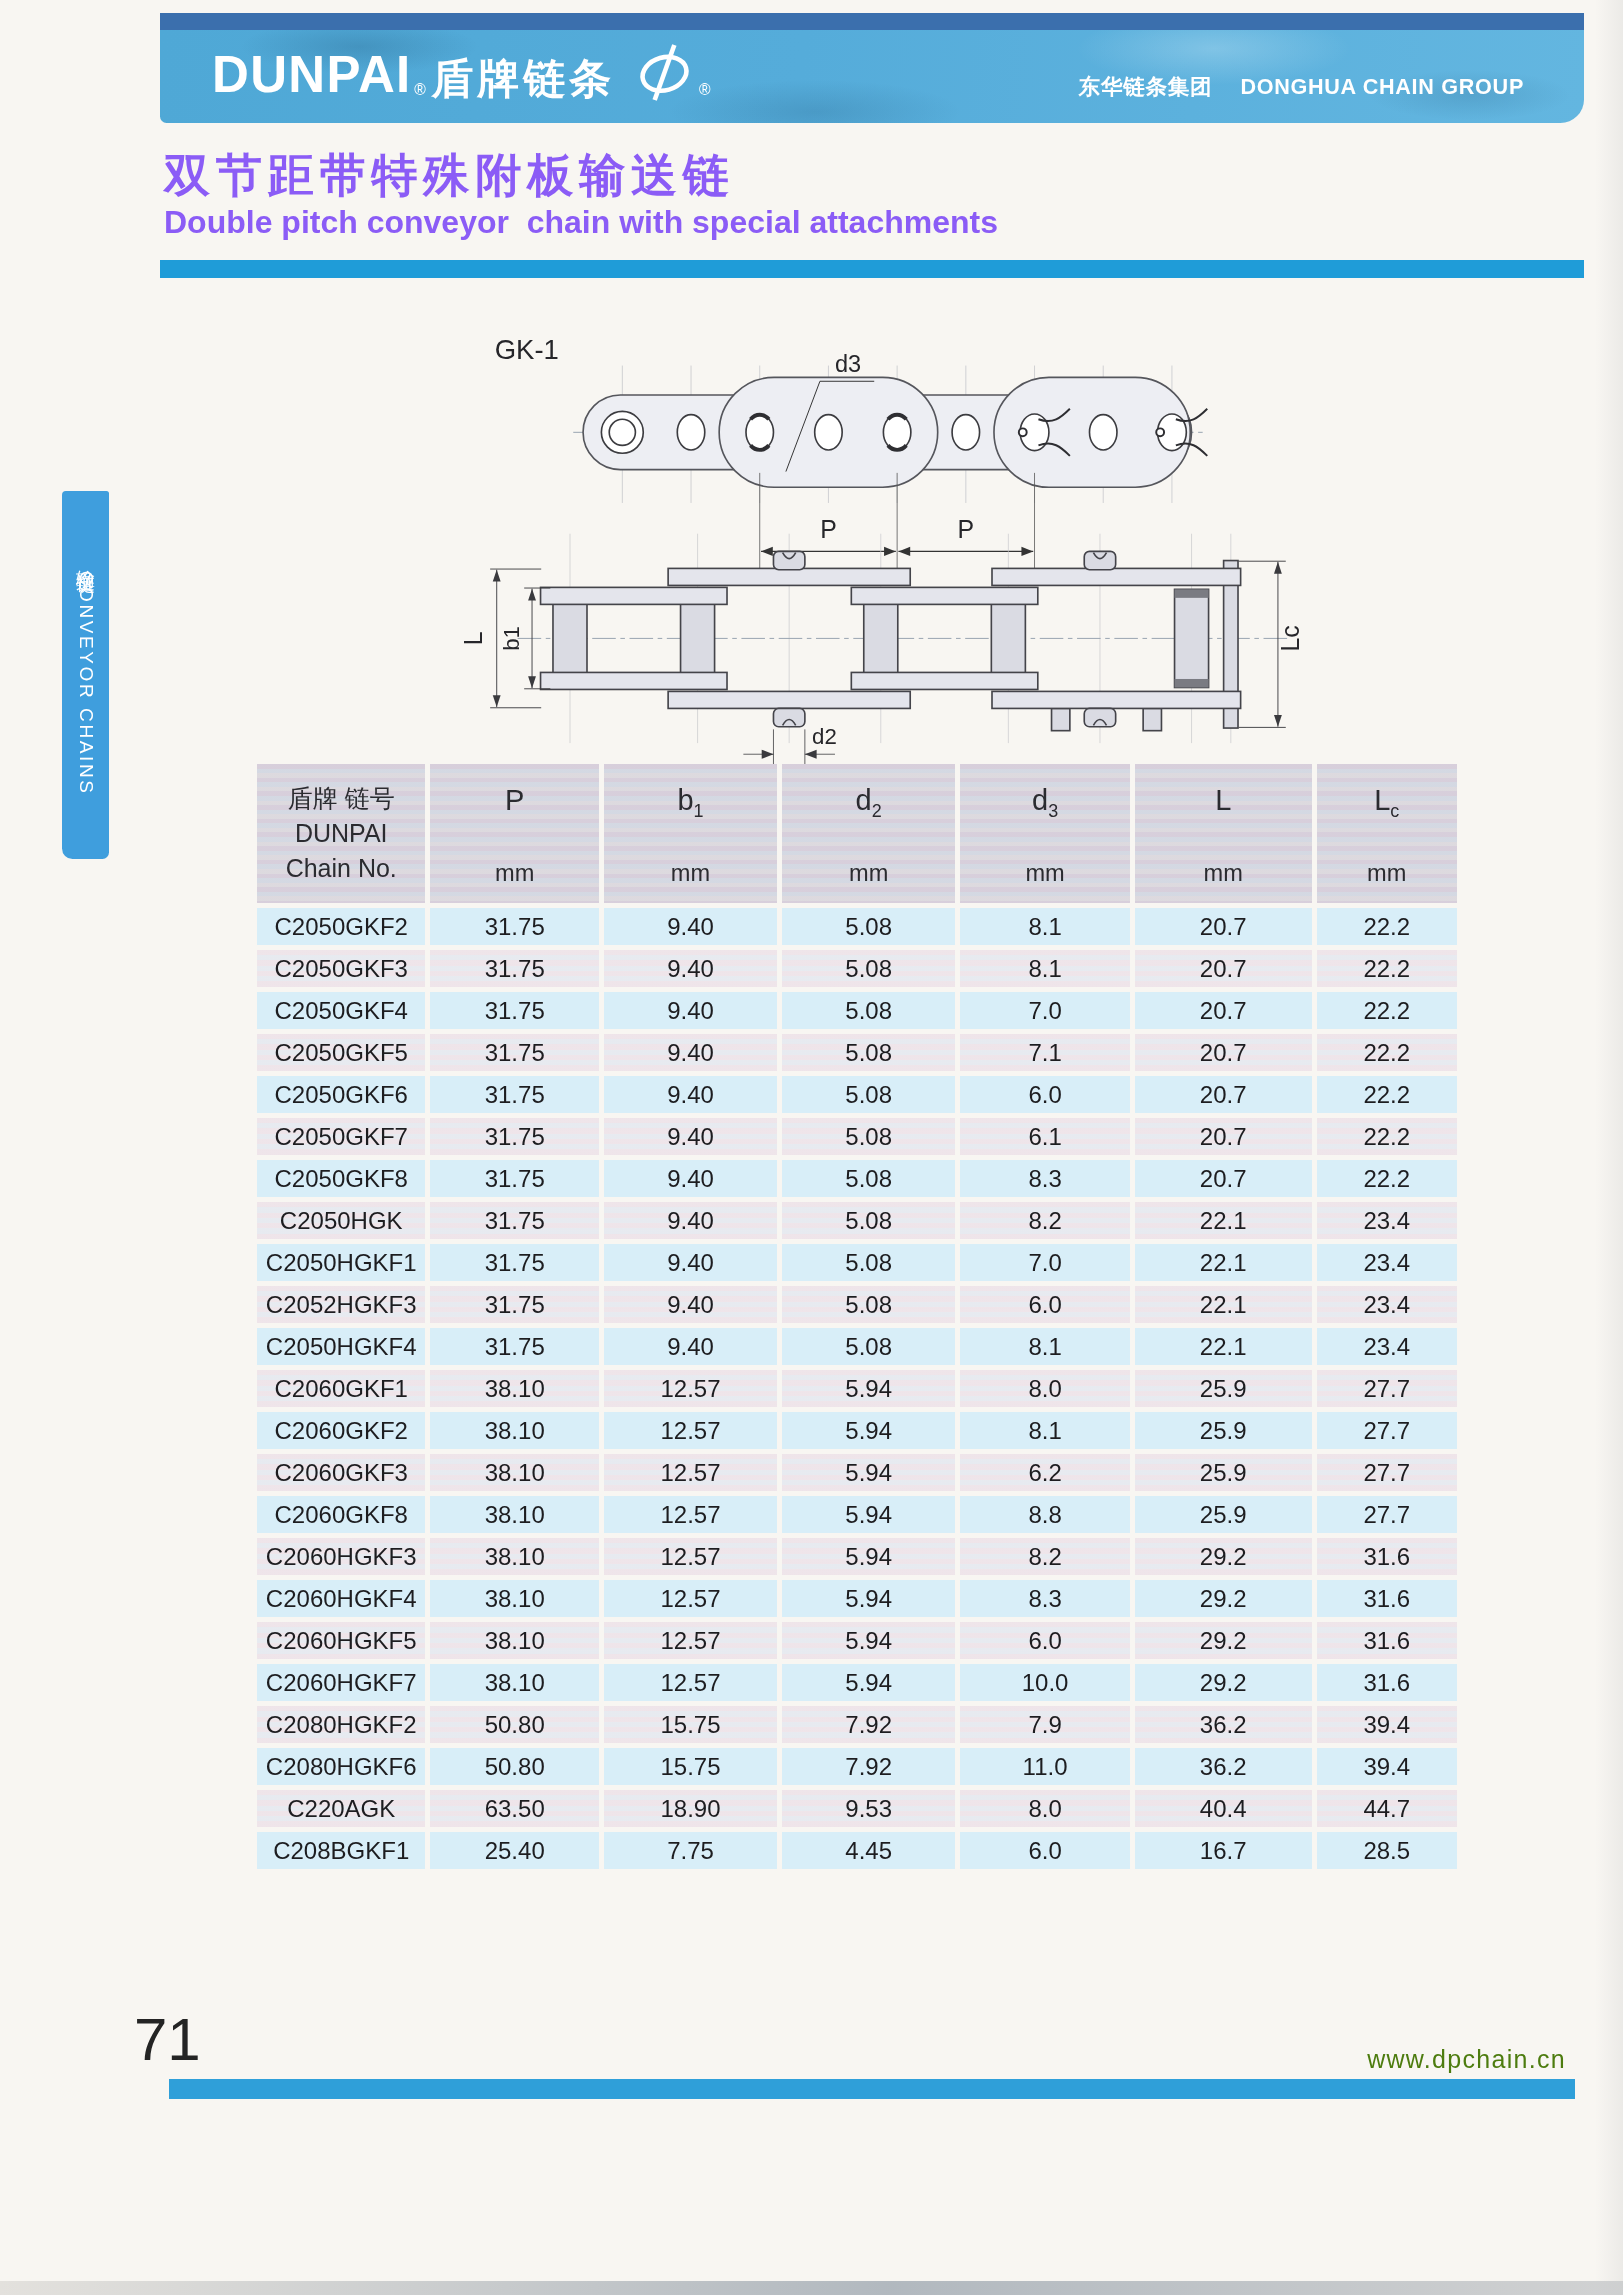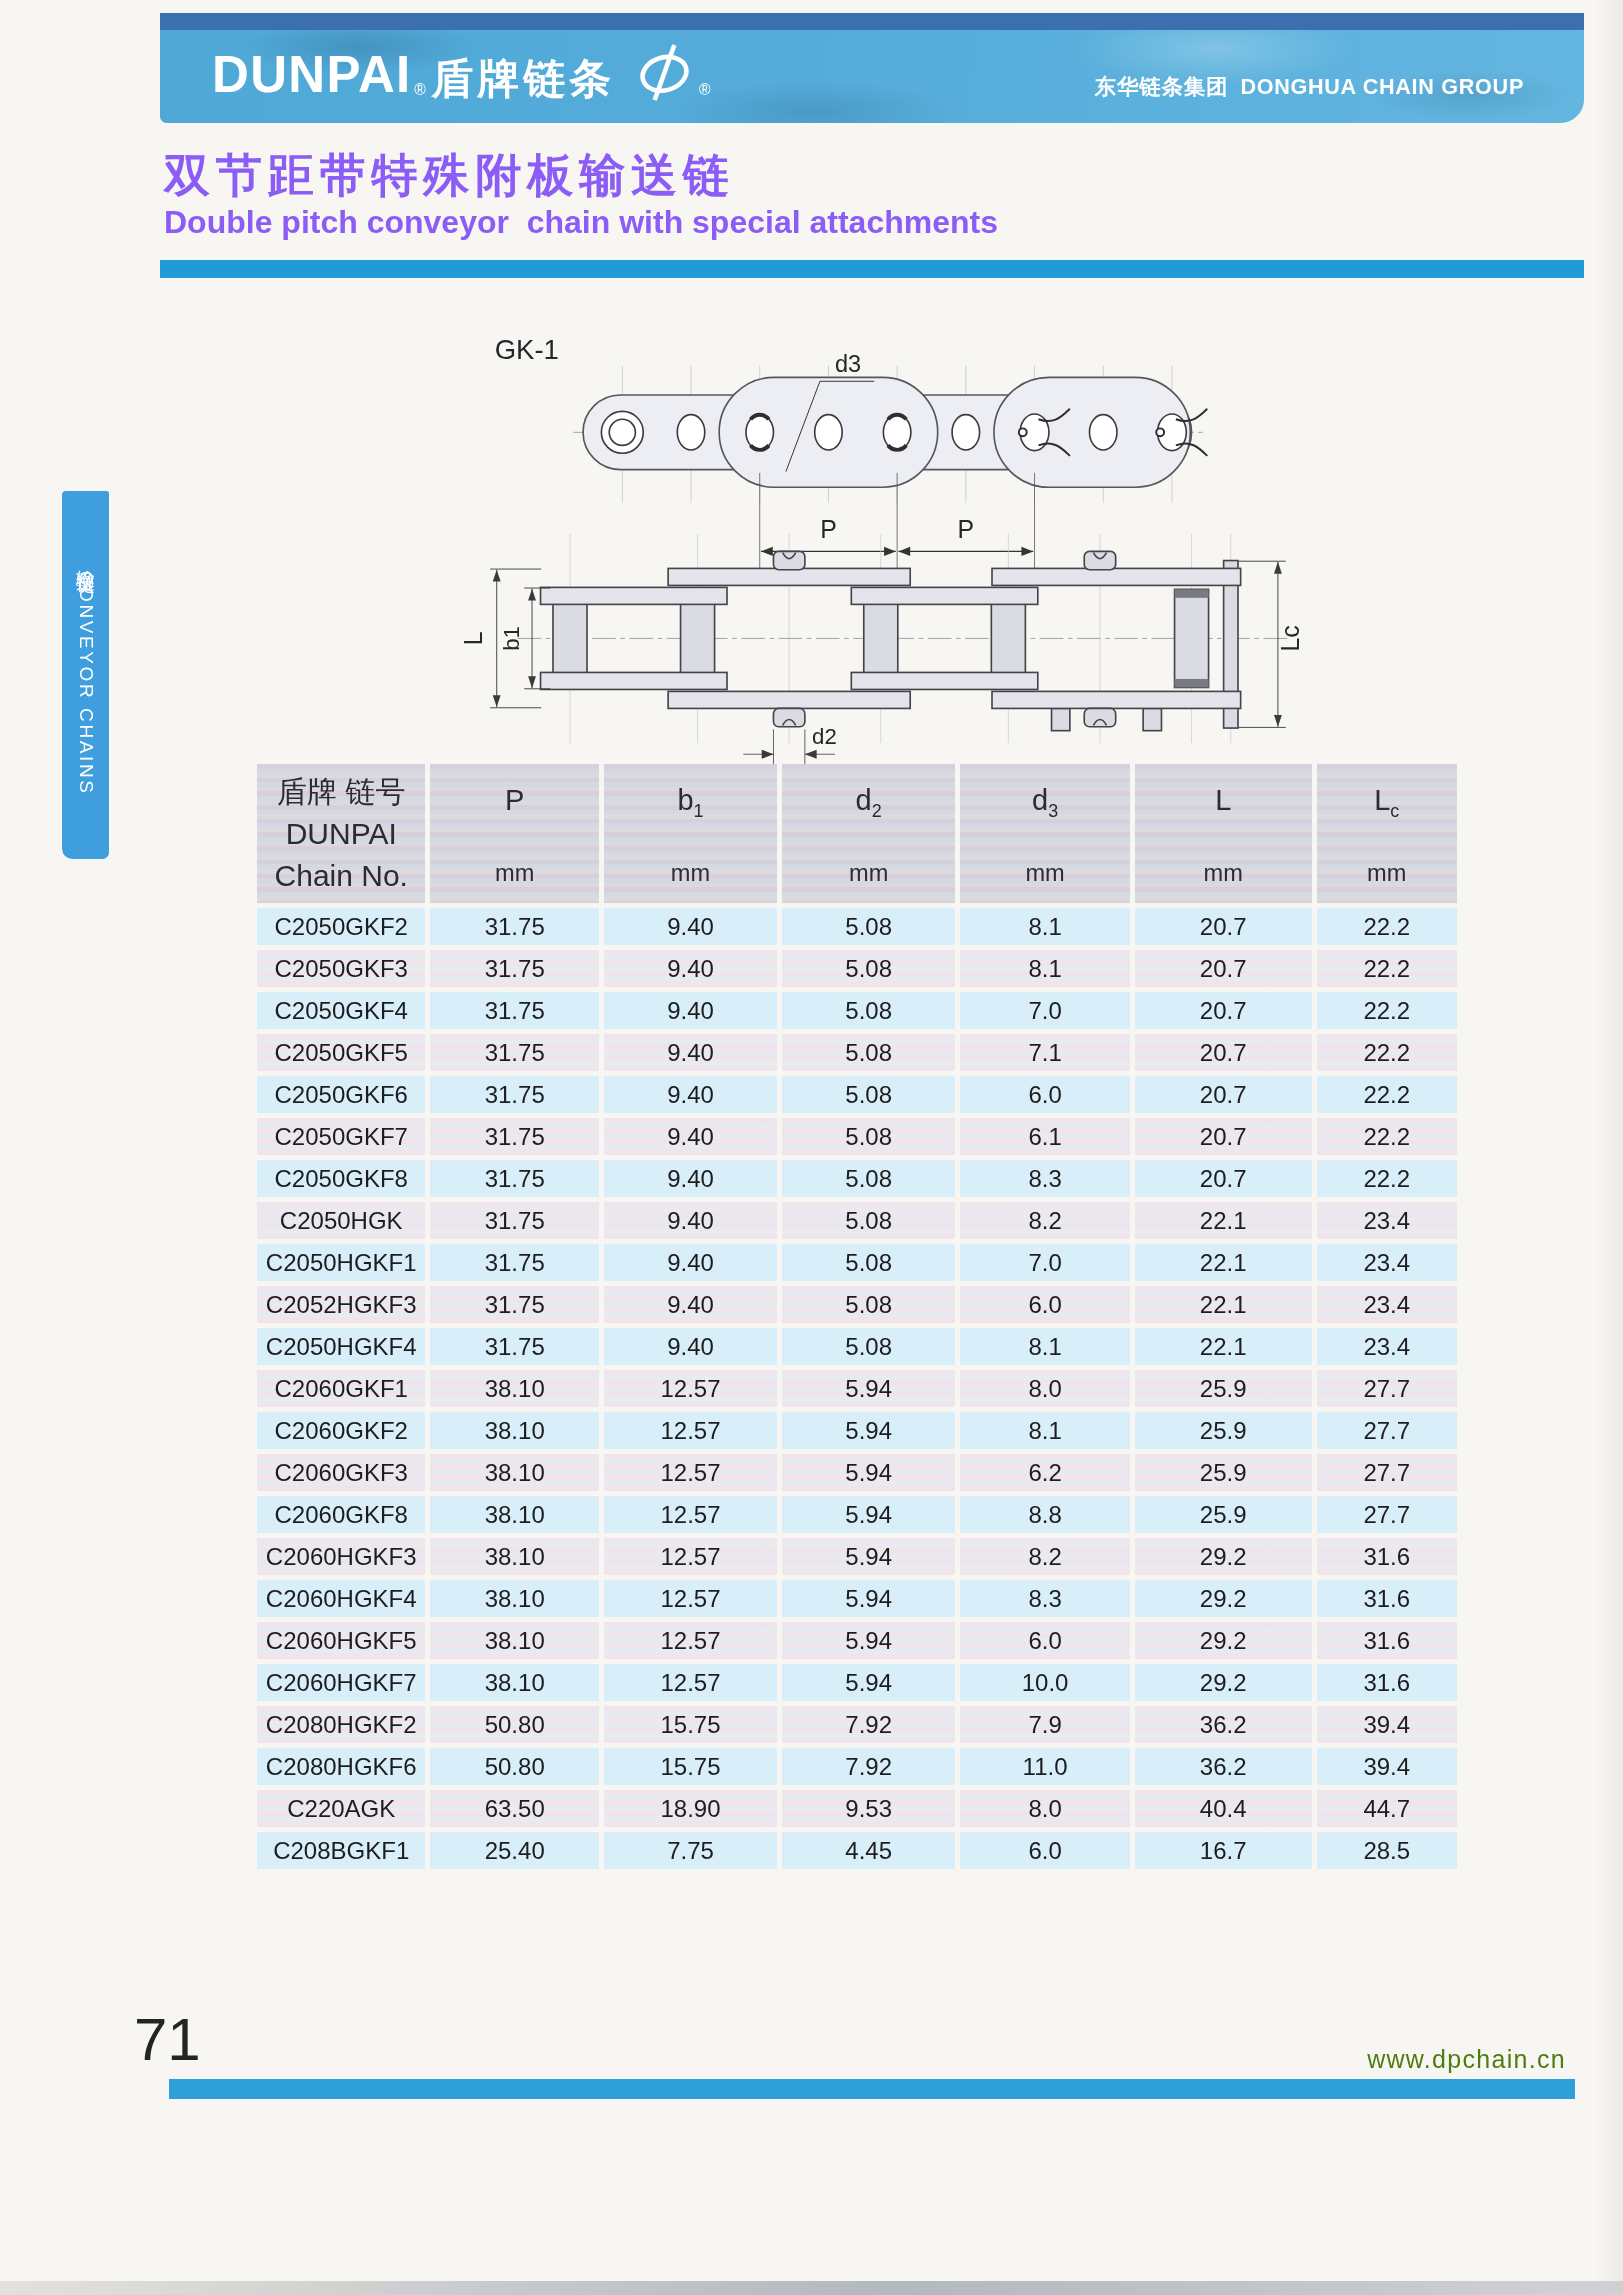--- a/index.html
+++ b/index.html
@@ -20,21 +20,21 @@
       radial-gradient(144px 36px at 92% 70%, rgba(15,60,95,.14), transparent 70%),
       linear-gradient(95deg,#4fa8d6,#55acda 45%,#63b6e0);
     border-radius:0 0 23.6px 6.5px;
   }
   .brand-block{position:absolute;left:52px;top:10.5px;display:flex;align-items:flex-end;}
   .brand-en{font-size:51px;font-weight:bold;color:#fff;letter-spacing:1.3px;line-height:1;}
   .reg-mark{font-size:15.7px;color:#fff;line-height:1;margin:0 3.9px 2.6px 2.6px;}
   .brand-cn{font-size:42px;font-weight:bold;color:#fff;letter-spacing:3.9px;line-height:1;margin-left:2px;}
   .logo-mark{margin-left:18.3px;margin-bottom:-5.2px;}
   .group-block{position:absolute;right:60px;top:42px;font-size:21.6px;font-weight:bold;color:#fff;letter-spacing:0.7px;}
-  .group-block .cn{margin-right:12px;}
+  .group-block .cn{margin-right:28px;}
   
   .title-cn{position:absolute;left:164px;top:145px;font-size:46px;font-weight:bold;color:#8b5cf6;letter-spacing:5.9px;}
   .title-en{position:absolute;left:164px;top:204px;font-size:32px;font-weight:bold;color:#8b5cf6;white-space:pre;letter-spacing:0px;}
   .title-bar{position:absolute;left:160px;top:260px;width:1424px;height:17.7px;background:#1f9cd8;}
   
   .side-tab{
     position:absolute;left:62px;top:491px;width:47px;height:368px;background:#3f9edd;
     border-radius:3.9px 2.6px 6.5px 10.5px;display:flex;align-items:center;justify-content:center;
   }
   .side-tab span{
@@ -49,21 +49,21 @@
     border-collapse:separate;border-spacing:5.9px 5.2px;table-layout:fixed;
   }
   .spec-table th,.spec-table td{padding:0;text-align:center;vertical-align:middle;}
   .spec-table thead th{
     height:139px;
     background:#d7d5df;
     background-image:repeating-linear-gradient(180deg,
       rgba(216,198,214,.40) 0 4.6px, rgba(206,224,234,.32) 4.6px 9.2px, rgba(234,228,222,.30) 9.2px 13.7px);
     color:#2b2b30;font-weight:normal;
   }
-  .chain-col-head{font-size:30px;line-height:1.4;}
+  .chain-col-head{font-size:25px;line-height:1.4;}
   .col-head-flex{height:139px;display:flex;flex-direction:column;justify-content:space-between;align-items:center;padding:19.6px 0 15.7px;box-sizing:border-box;}
   .col-sym{font-size:29px;}
   .col-sym sub{font-size:0.62em;}
   .col-unit{font-size:23.6px;}
   .spec-table tbody td{height:37px;font-size:24px;color:#1d1d20;}
   .spec-table tbody tr:nth-child(odd) td{background:#d8eef8;}
   .spec-table tbody tr:nth-child(even) td{
     background:#ece9ee;
     background-image:repeating-linear-gradient(180deg,
       rgba(243,222,227,.38) 0 5.2px, rgba(224,236,243,.40) 5.2px 10.5px);

